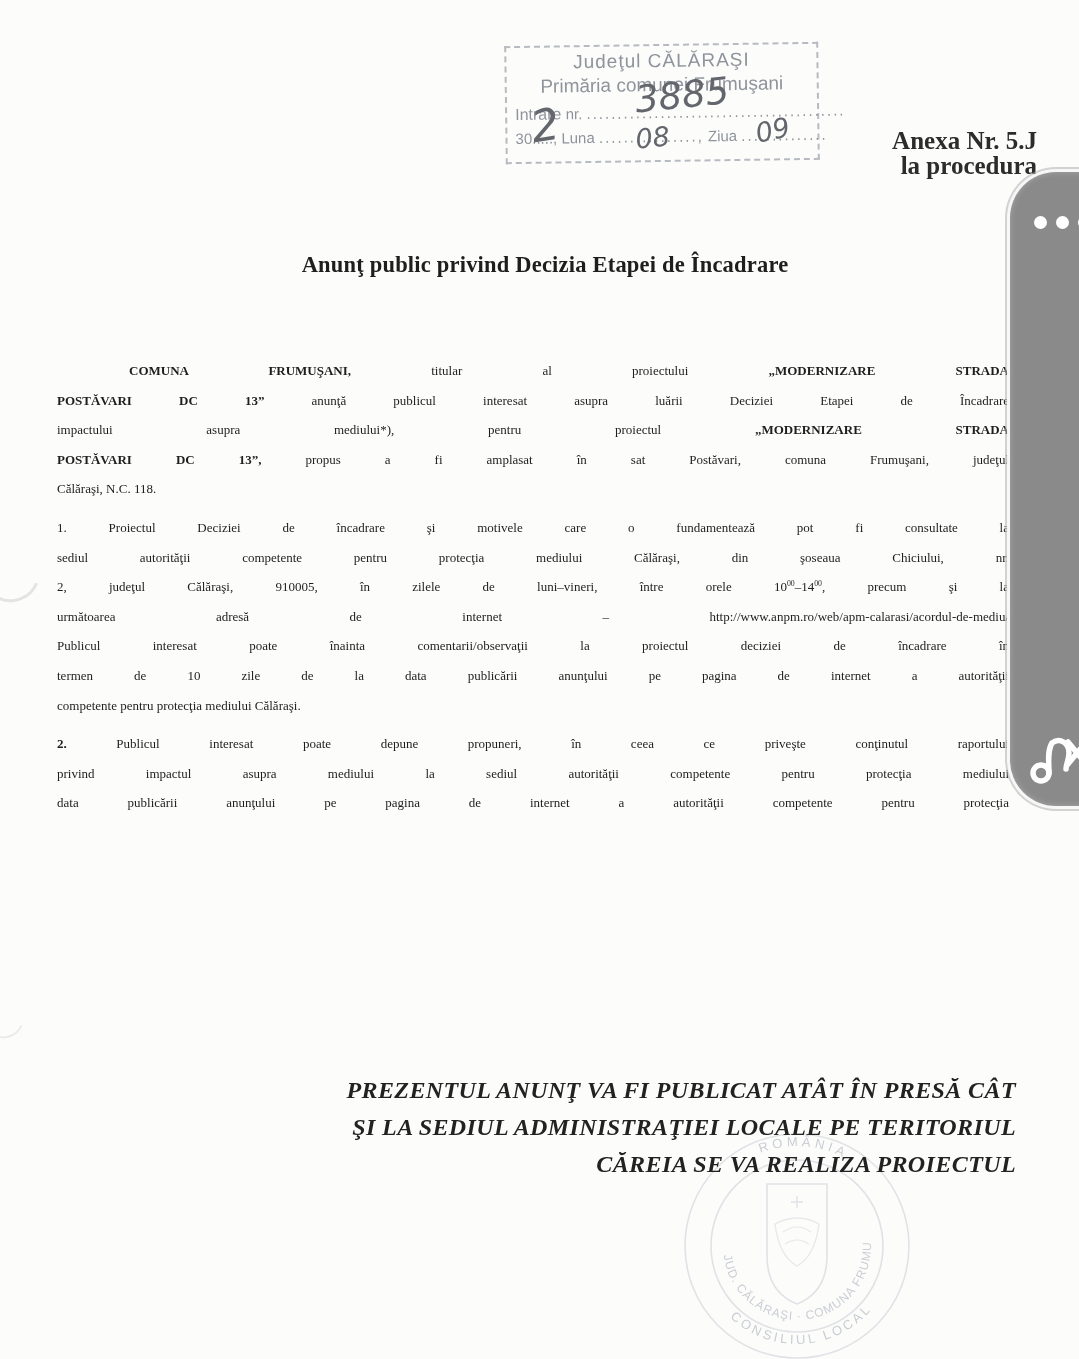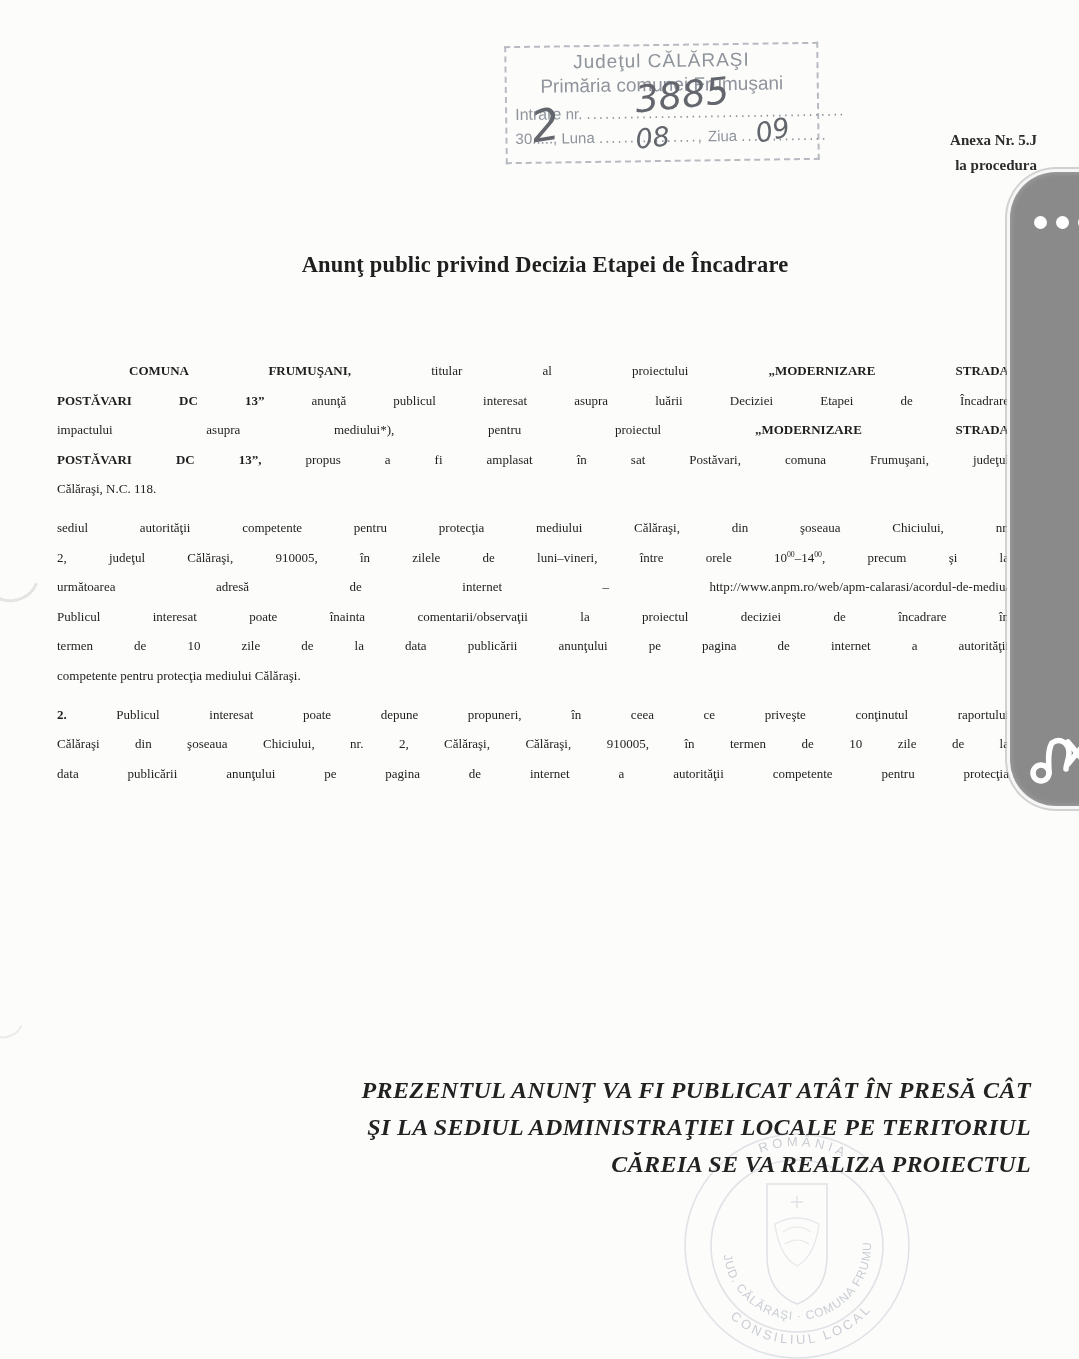--- a/index.html
+++ b/index.html
@@ -15,36 +15,36 @@
   .stampbox .r3 .big{font-size:16px;}
   .stampbox .r4{font-size:15px;margin-top:6px;white-space:nowrap;}
   .dots{letter-spacing:2px;}
   .hand{position:absolute;font-family:"DejaVu Sans",sans-serif;font-style:italic;color:#63666c;z-index:3;}
   .hw-nr{left:128px;top:28px;font-size:37px;transform:rotate(-5deg);}
   .hw-an{left:24px;top:52px;font-size:44px;transform:rotate(-8deg);}
   .hw-luna{left:128px;top:76px;font-size:27px;transform:rotate(-5deg);}
   .hw-ziua{left:248px;top:70px;font-size:27px;transform:rotate(-12deg);}
   
   .annex{position:absolute;right:42px;top:128px;text-align:right;font-weight:bold;
-    font-size:15px;line-height:25px;color:#2c2c2c;}
+    font-size:25px;line-height:25px;color:#2c2c2c;}
   
   .title{position:absolute;left:0;top:252px;width:1090px;text-align:center;
     font-weight:bold;font-size:22.5px;letter-spacing:.2px;}
   
   .bodytext{position:absolute;left:57px;top:356px;width:952px;font-size:13px;z-index:5;}
   .para{margin:0;}
   .para+.para{margin-top:9px;}
   .bodyline{height:29.6px;line-height:29.6px;overflow:hidden;
     text-align:justify;text-align-last:justify;}
   .bodyline.lastline{text-align-last:left;}
   .bodyline.indented{text-indent:72px;}
   .bb{font-weight:bold;}
   .sup{font-size:.6em;vertical-align:super;line-height:0;}
   
-  .footer{position:absolute;right:48px;top:1072px;width:790px;text-align:right;z-index:5;
+  .footer{position:absolute;right:63px;top:1072px;width:790px;text-align:right;z-index:5;
     font-style:italic;font-weight:bold;font-size:24px;line-height:37px;letter-spacing:.4px;color:#222;}
   
   .roundstamp{position:absolute;left:670px;top:1120px;z-index:1;}
   
   .arc1{position:absolute;left:-16px;top:550px;width:50px;height:46px;border:3px solid #e4e4e0;
     border-radius:50%;border-top-color:transparent;border-right-color:transparent;
     transform:rotate(-25deg);}
   .arc2{position:absolute;left:-14px;top:1004px;width:34px;height:30px;border:2.5px solid #ebebe7;
     border-radius:50%;border-top-color:transparent;border-right-color:transparent;
     transform:rotate(-25deg);}
@@ -117,30 +117,31 @@
 
 <div class="bodytext" id="body-text">
     <div class="para">
       <div class="bodyline indented"><span class="bb">COMUNA FRUMUŞANI,</span><span> titular al proiectului </span><span class="bb">„MODERNIZARE STRADA</span></div>
       <div class="bodyline"><span class="bb">POSTĂVARI DC 13”</span><span> anunţă publicul interesat asupra luării Deciziei Etapei de Încadrare</span></div>
       <div class="bodyline"><span>impactului asupra mediului*), pentru proiectul </span><span class="bb">„MODERNIZARE STRADA</span></div>
       <div class="bodyline"><span class="bb">POSTĂVARI DC 13”,</span><span> propus a fi amplasat în sat Postăvari, comuna Frumuşani, judeţul</span></div>
       <div class="bodyline lastline"><span>Călăraşi, N.C. 118.</span></div>
     </div>
     <div class="para">
+      <div class="bodyline"><span>1. Proiectul Deciziei de încadrare şi motivele care o fundamentează pot fi consultate la</span></div>
       <div class="bodyline"><span>sediul autorităţii competente pentru protecţia mediului Călăraşi, din şoseaua Chiciului, nr.</span></div>
       <div class="bodyline"><span>2, judeţul Călăraşi, 910005, în zilele de luni–vineri, între orele 10</span><span class="sup">00</span><span>–14</span><span class="sup">00</span><span>, precum şi la</span></div>
       <div class="bodyline"><span>următoarea adresă de internet – http://www.anpm.ro/web/apm-calarasi/acordul-de-mediu/</span></div>
       <div class="bodyline"><span>Publicul interesat poate înainta comentarii/observaţii la proiectul deciziei de încadrare în</span></div>
       <div class="bodyline"><span>termen de 10 zile de la data publicării anunţului pe pagina de internet a autorităţii</span></div>
       <div class="bodyline lastline"><span>competente pentru protecţia mediului Călăraşi.</span></div>
     </div>
     <div class="para">
       <div class="bodyline"><span class="bb">2.</span><span> Publicul interesat poate depune propuneri, în ceea ce priveşte conţinutul raportului</span></div>
-      <div class="bodyline"><span>Călăraşi din şoseaua Chiciului, nr. 2, Călăraşi, Călăraşi, 910005, în termen de 10 zile de la</span></div>
+      <div class="bodyline"><span>privind impactul asupra mediului la sediul autorităţii competente pentru protecţia mediului</span></div>
       <div class="bodyline"><span>data publicării anunţului pe pagina de internet a autorităţii competente pentru protecţia</span></div>
     </div>
   </div>
 
 <div class="footer" id="footer-block">
     <div>PREZENTUL ANUNŢ VA FI PUBLICAT ATÂT ÎN PRESĂ CÂT</div>
     <div>ŞI LA SEDIUL ADMINISTRAŢIEI LOCALE PE TERITORIUL</div>
     <div>CĂREIA SE VA REALIZA PROIECTUL</div>
   </div>
 

